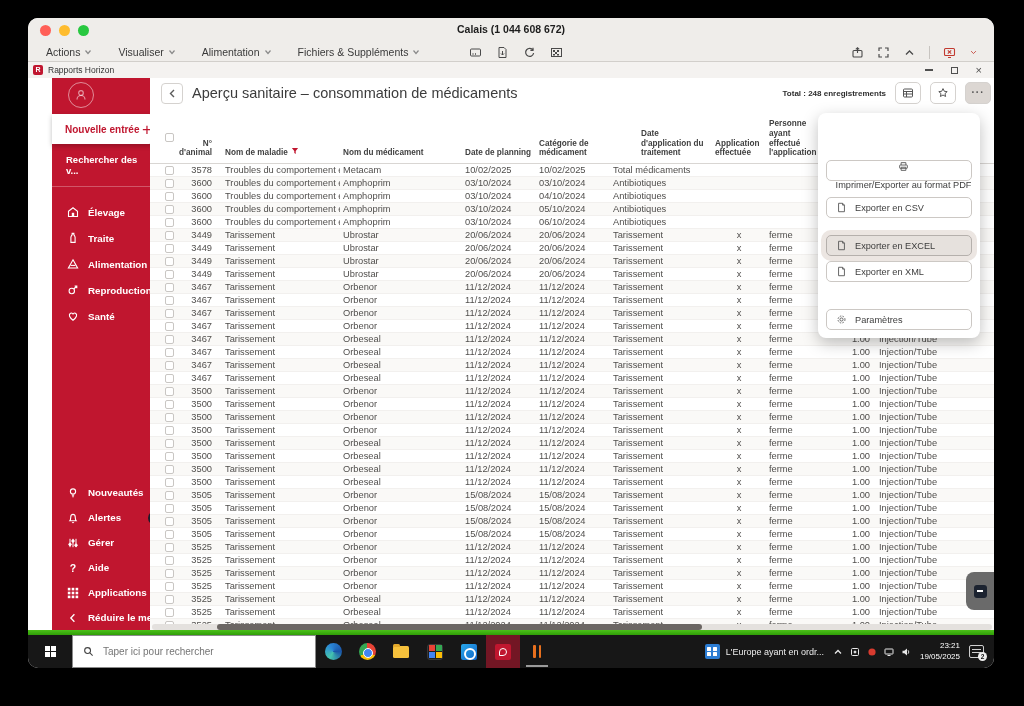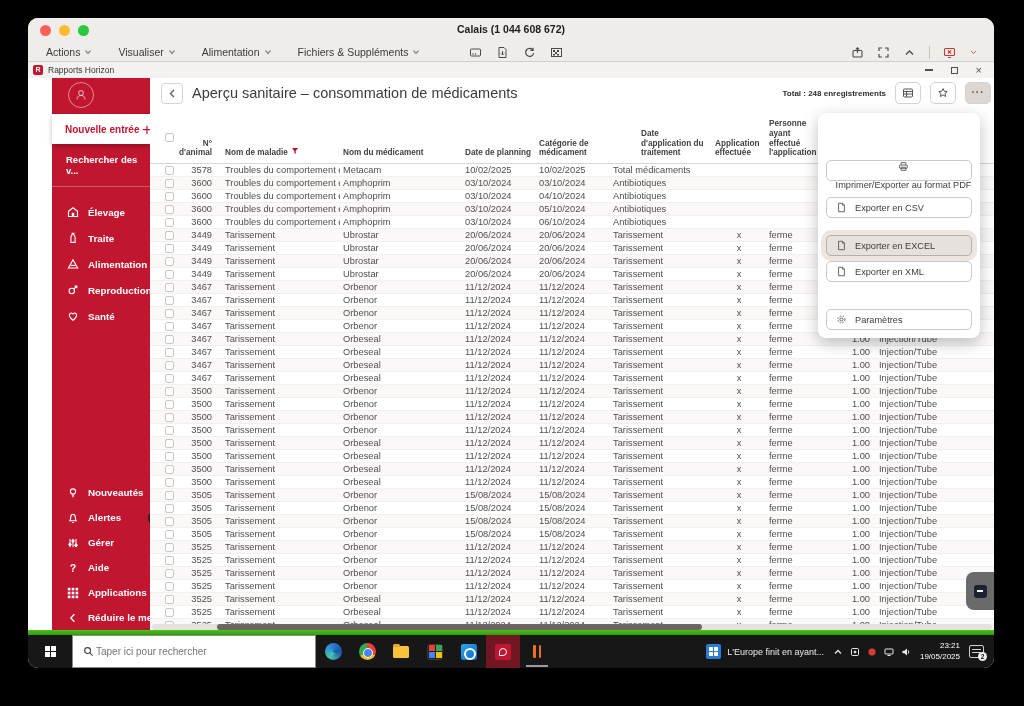--- a/index.html
+++ b/index.html
@@ -114,21 +114,21 @@
                   align-items:center;justify-content:center;}
   .side-tab .chip div{width:6px;height:1.5px;background:#fff;}
 
   
   .green-bar{position:absolute;left:0;top:612px;width:966px;height:5px;
              background:linear-gradient(#4cc01a,#2f9e07);}
   .taskbar{position:absolute;left:0;top:617px;width:966px;height:33px;background:#171717;
            display:flex;align-items:center;color:#fff;}
   .tb-start{width:44px;height:33px;display:flex;align-items:center;justify-content:center;}
   .tb-start svg{width:13px;height:13px;color:#fff;}
-  .tb-search{width:244px;height:33px;background:#fff;display:flex;align-items:center;gap:0;
+  .tb-search{width:244px;height:33px;background:#fff;display:flex;align-items:center;gap:7px;
              padding-left:10px;border:1px solid #8a8a8a;}
   .tb-search svg{width:11px;height:11px;color:#444;flex:none;}
   .tb-search input{border:none;outline:none;font-size:10px;color:#222;width:190px;background:transparent;
                    font-family:"Liberation Sans",sans-serif;}
   .tb-ico{width:34px;height:33px;display:flex;align-items:center;justify-content:center;position:relative;}
   .tb-ico.active-red{background:rgba(192,22,47,.55);}
   .underline::after{content:"";position:absolute;left:6px;right:6px;bottom:1px;height:2px;background:#9b9b9b;}
   .ic-edge{width:17px;height:17px;border-radius:50%;
            background:conic-gradient(from 210deg,#45c5ad,#2b87d8,#1a55a8,#45c5ad);}
   .ic-chrome{width:17px;height:17px;border-radius:50%;position:relative;
@@ -1121,21 +1121,21 @@
         </div>
 
       <div class="tb-right">
         <div class="tb-news">
           <div class="news-ico">
               <i></i>
               <i></i>
               <i></i>
               <i></i>
             </div>
-          <span class="lbl">L'Europe finit en ayant...</span>
+          <span class="lbl">L'Europe ayant en ordr...</span>
         </div>
         <div class="tray">
           <svg viewBox="0 0 10 10" fill="none" stroke="currentColor" stroke-width="1.3">
               <path d="M2 6.5 5 3.5 8 6.5"></path>
             </svg>
           <svg viewBox="0 0 10 10" fill="none" stroke="currentColor" stroke-width="1">
               <rect x="1.5" y="1.5" width="7" height="7" rx="1"></rect>
               <circle cx="5" cy="5" r="1" fill="currentColor"></circle>
             </svg>
           <svg viewBox="0 0 10 10">

